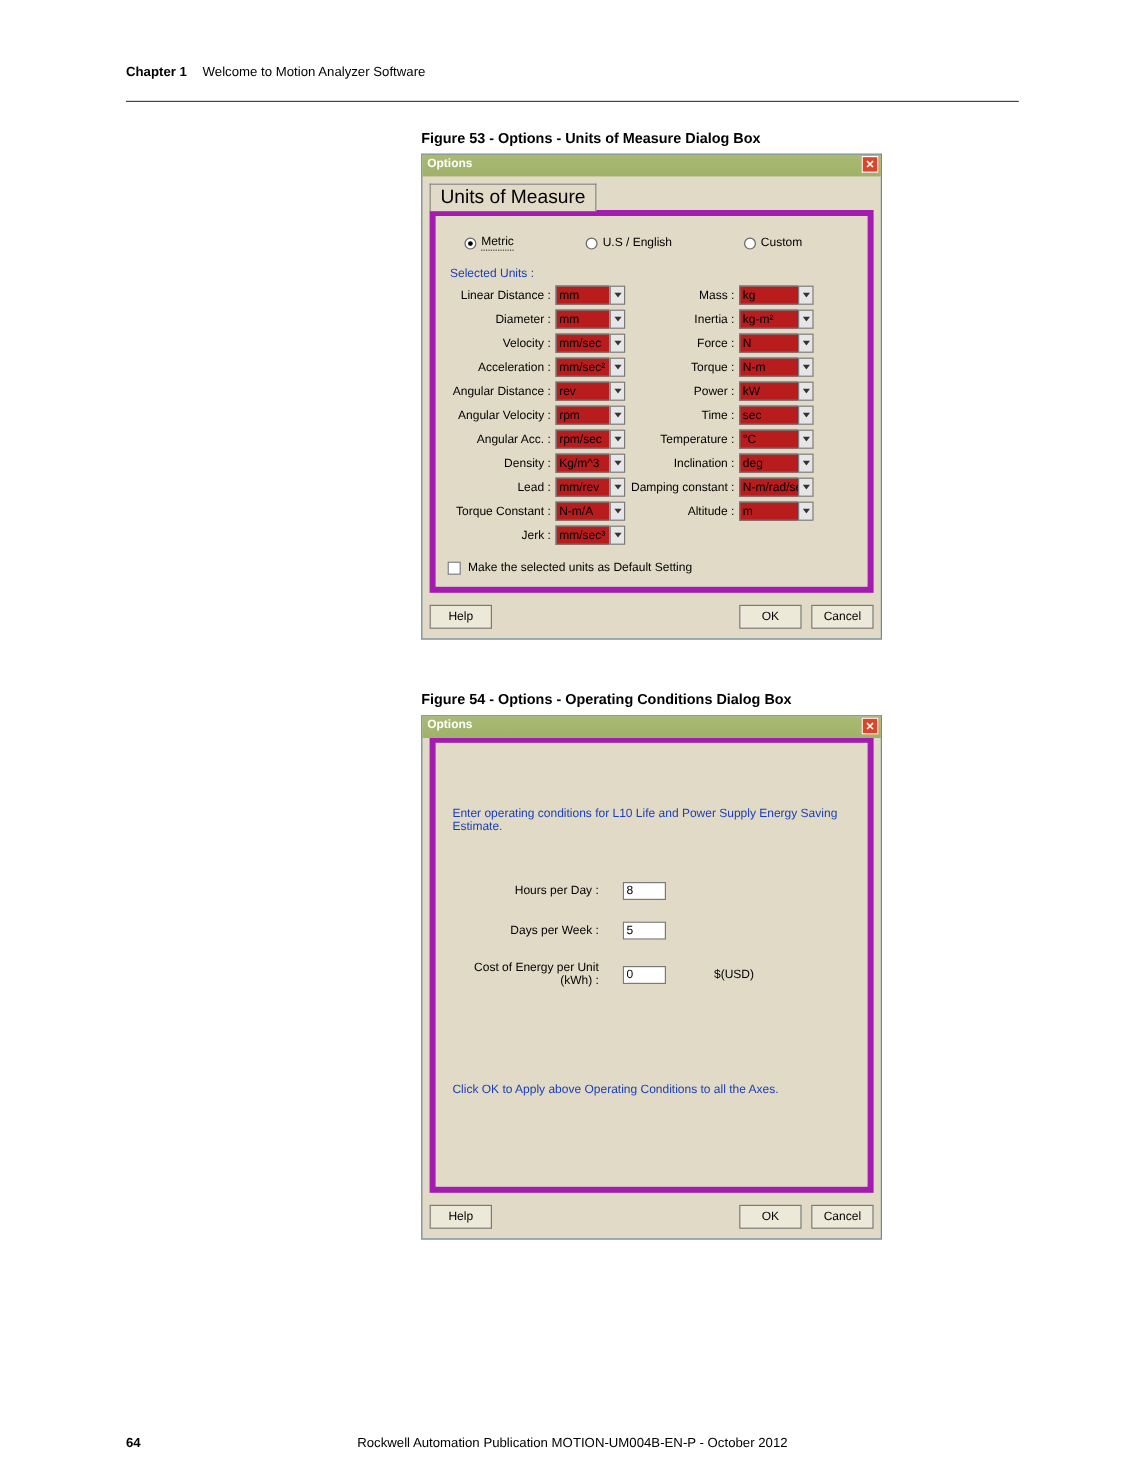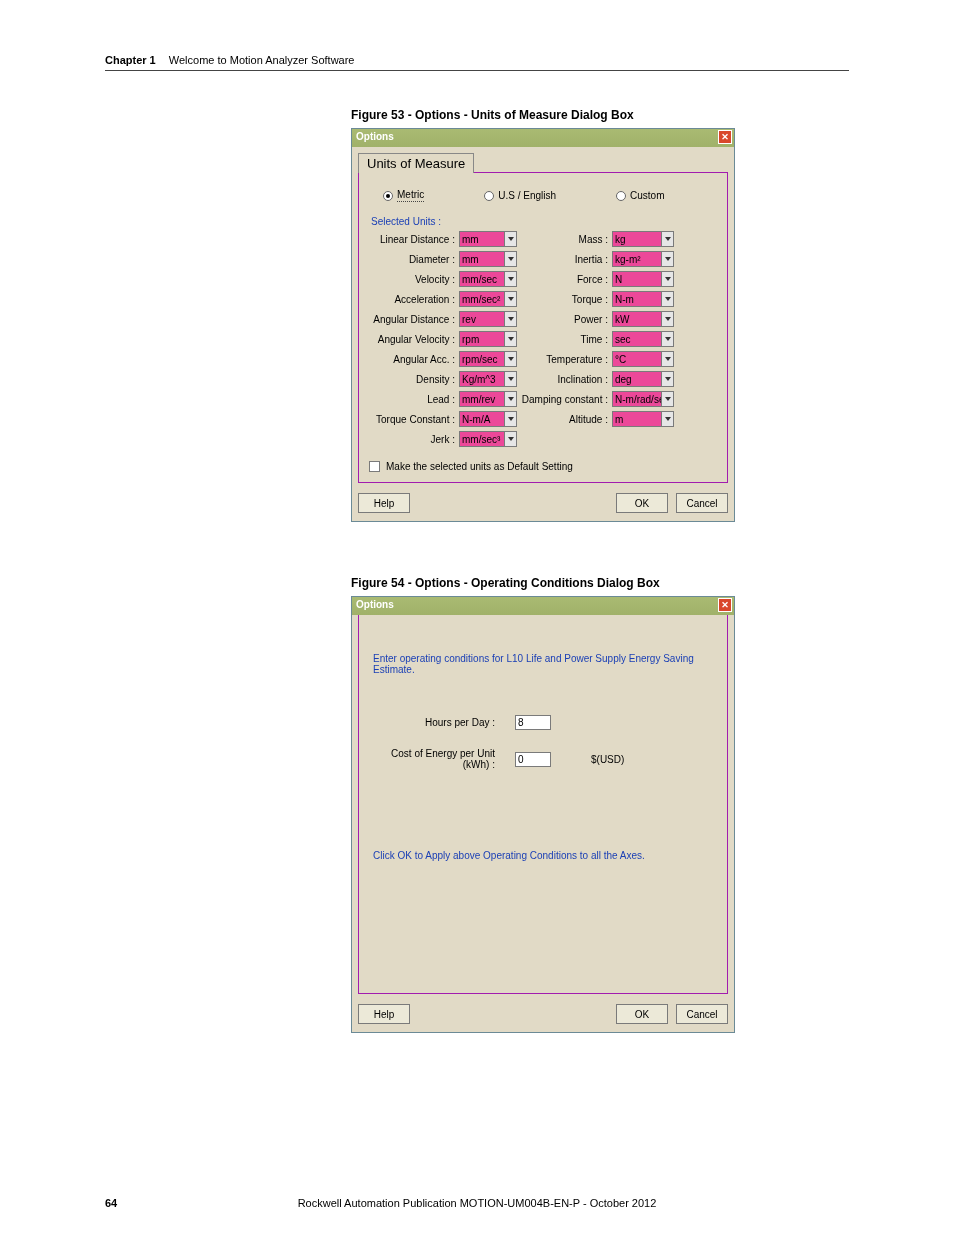--- a/index.html
+++ b/index.html
@@ -1,53 +1,53 @@
 <!DOCTYPE html>
 <html><head>
 <meta charset="utf-8">
 <style>
   * { box-sizing: border-box; }
   body { margin: 0; background: #fff; font-family: Arial, sans-serif; width: 954px; height: 1235px; position: relative; }
   .page-header { position: absolute; top: 54px; left: 105px; right: 105px; font-size: 11px; }
-  .chapter-line { border-bottom: 1px solid #444; padding-bottom: 4px; }
+  .chapter-line { border-bottom: 1px solid #444; padding-bottom: 18px; }
   .chapter-num { font-weight: bold; }
   .chapter-title { font-weight: normal; margin-left: 10px; font-family: Verdana, sans-serif; font-size: 11px; }
   .page-footer { position: absolute; bottom: 26px; left: 105px; right: 105px; font-size: 11px; }
   .footer-center { text-align: center; }
   .page-num { position: absolute; left: 0; font-weight: bold; }
   .figure-caption { font-family: Verdana, Arial, sans-serif; font-weight: bold; font-size: 12px; color: #000; margin-bottom: 6px; }
   .block { position: absolute; }
 
   
   .dialog { width: 384px; border: 1px solid #6b8a96; background: #e1dac6; font-size: 10px; font-family: Tahoma, Arial, sans-serif; }
   .titlebar { height: 18px; background: linear-gradient(#a9ba72,#a0b169); color: #fff; font-weight: bold; font-size: 10px; padding: 2px 4px; position: relative; }
   .close-x { position: absolute; right: 2px; top: 1px; width: 14px; height: 14px; background: #d9472b; color:#fff; display:flex; align-items:center; justify-content:center; border:1px solid #fff; font-size:9px; line-height:9px; }
   .tab-strip { margin-top: 6px; padding: 0 6px; }
-  .tab { display:inline-block; border:1px solid #888; border-bottom:none; background:#e1dac6; padding:2px 8px; font-size:13px; position: relative; z-index: 2; }
-  .tab-body { border:1px solid #a21caf; margin: -1px 6px 6px 6px; padding: 12px 10px 10px 10px; background:#e1dac6; }
+  .tab { display:inline-block; border:1px solid #888; border-bottom:none; background:#e1dac6; padding:2px 8px; font-size:16px; position: relative; z-index: 2; }
+  .tab-body { border:5px solid #a21caf; margin: -1px 6px 6px 6px; padding: 12px 10px 10px 10px; background:#e1dac6; }
   .radio-row { display:flex; gap: 60px; margin: 4px 0 14px 14px; font-size: 10px; }
   .radio-item { display:flex; align-items:center; gap:4px; }
   .radio { width:10px; height:10px; border-radius:50%; border:1px solid #666; background:#fff; display:inline-flex; align-items:center; justify-content:center; }
   .radio.selected::after { content:""; width:4px; height:4px; border-radius:50%; background:#000; }
   .dotted-underline { border-bottom: 1px dotted #444; padding-bottom:1px; }
   .section-label { color:#1a3fb5; font-size:10px; margin-bottom: 4px; margin-left: 2px; }
   .units-grid { display:grid; grid-template-columns: 90px 58px 95px 62px; row-gap: 4px; align-items: center; }
   .units-grid .lab { text-align:right; padding-right:4px; font-size:10px; }
   .combo { display:flex; align-items:center; height:16px; }
-  .combo .val { flex:1; border:1px solid #7a7a7a; border-right:none; background:#ec4899; height:100%; font-size:10px; padding: 0 2px; display:flex; align-items:center; overflow: hidden; white-space: nowrap; }
+  .combo .val { flex:1; border:1px solid #7a7a7a; border-right:none; background:#b91c1c; height:100%; font-size:10px; padding: 0 2px; display:flex; align-items:center; overflow: hidden; white-space: nowrap; }
   .combo .btn { width:13px; height:100%; border:1px solid #7a7a7a; background:#e6e6e6; display:flex; align-items:center; justify-content:center; }
   .tri-down { width:0; height:0; border-left:3px solid transparent; border-right:3px solid transparent; border-top:4px solid #333; }
   .check-row { margin-top: 14px; display:flex; align-items:center; gap:6px; font-size:10px; }
   .checkbox { width:11px; height:11px; border:1px solid #7a7a7a; background:#fff; }
   .button-bar { display:flex; gap:8px; margin-top: 10px; padding: 0 6px 8px 6px; }
   .spacer { flex:1; }
   .btn-std { min-width: 52px; height: 20px; border:1px solid #7a7a7a; background: #ece9d8; font-size:10px; display:flex; align-items:center; justify-content:center; padding: 0 8px; }
 
   
-  .instr { color:#1a3fb5; font-size:10px; margin: 26px 4px 40px 4px; }
+  .instr { color:#1a3fb5; font-size:10px; margin: 42px 4px 40px 4px; }
   .oc-row { display:flex; align-items:center; margin-bottom: 18px; }
   .oc-lab { width: 146px; text-align:right; padding-right: 20px; font-size:10px; }
   .oc-input { width: 36px; height:15px; border:1px solid #7a7a7a; background:#fff; font-size:10px; padding:0 2px; display:flex; align-items:center; }
   .oc-suffix { margin-left: 40px; font-size:10px; }
   .apply-note { color:#1a3fb5; font-size:10px; margin: 80px 0 8px 4px; }
 </style>
 </head>
 <body>
 
 <div class="page-header">
@@ -268,20 +268,24 @@
     </div>
     <div class="tab-body" style="min-height: 380px;">
       <div class="instr">Enter operating conditions for L10 Life and Power Supply Energy Saving Estimate.</div>
 
       <div id="oc-fields">
           <div class="oc-row">
             <div class="oc-lab">Hours per Day :</div>
             <div class="oc-input">8</div>
           </div>
           <div class="oc-row">
+            <div class="oc-lab">Days per Week :</div>
+            <div class="oc-input">5</div>
+          </div>
+          <div class="oc-row">
             <div class="oc-lab">Cost of Energy per Unit (kWh) :</div>
             <div class="oc-input">0</div>
             <div class="oc-suffix">$(USD)</div>
           </div>
         </div>
 
       <div class="apply-note">Click OK to Apply above Operating Conditions to all the Axes.</div>
     </div>
     <div class="button-bar">
       <div class="btn-std">

